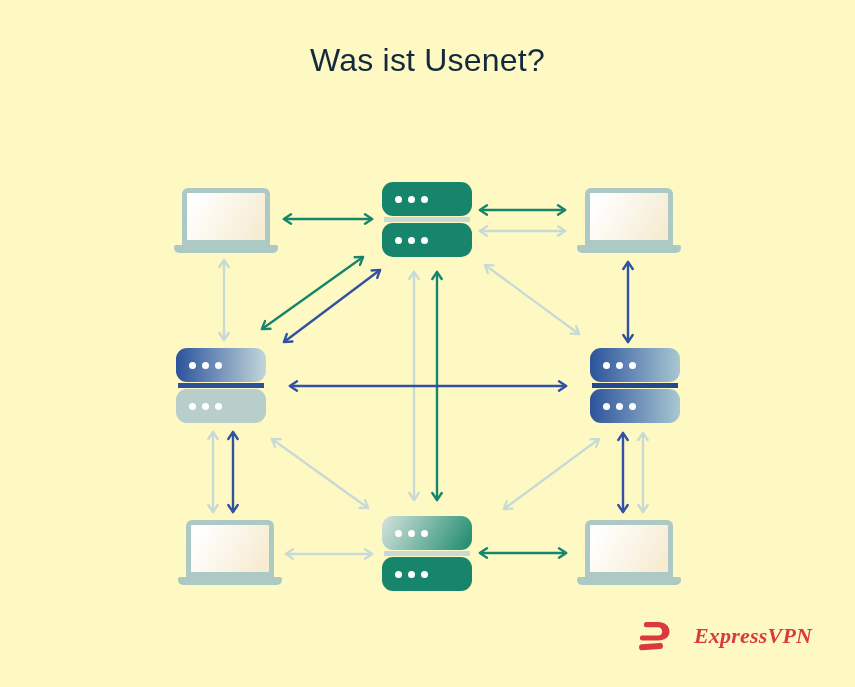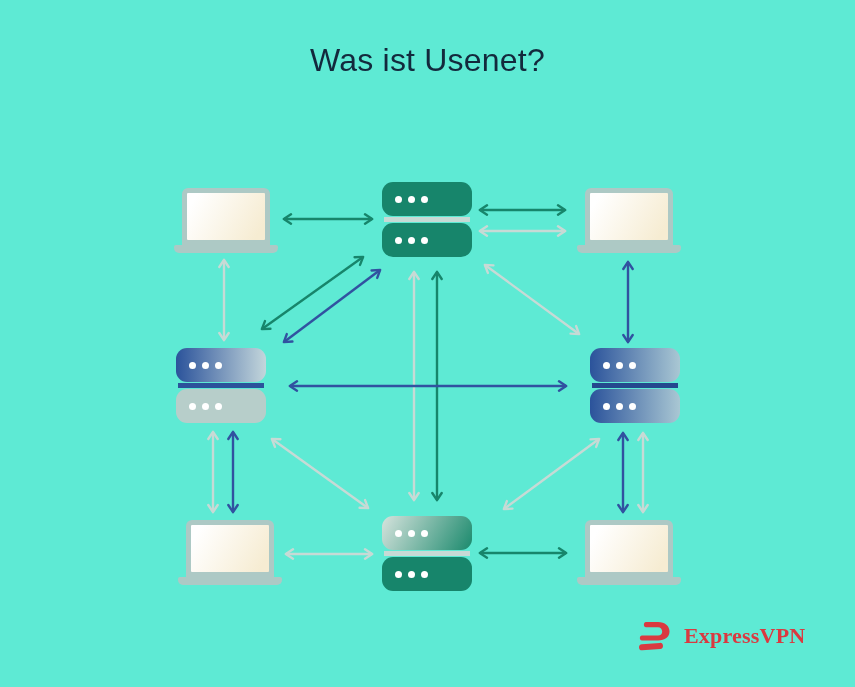--- a/index.html
+++ b/index.html
@@ -1,17 +1,17 @@
 <!DOCTYPE html>
 <html><head>
 <meta charset="utf-8">
 <style>
   html,body { margin:0; padding:0; background:#ffffff; }
   .canvas {
-    position:relative; width:855px; height:687px; background:#5eead4;
+    position:relative; width:855px; height:687px; background:#fef9c3;
     font-family:"Liberation Sans", sans-serif; overflow:hidden;
   }
   .title {
     position:absolute; top:42px; left:0; width:100%; text-align:center;
     font-size:32px; font-weight:500; color:#13293D; letter-spacing:0.2px;
   }
   .subtitle {
     position:absolute; top:94px; left:0; width:100%; text-align:center;
     font-size:20px; font-weight:400; color:#13293D; line-height:27px;
   }
@@ -59,21 +59,21 @@
   .server.v-blue .u1, .server.v-blue .u2 { background:linear-gradient(90deg,#2B539B,#A9C7D3); }
   .server.v-blue .srv-divider { background:#24498E; }
 
   .server.v-pale-green .u1 { background:linear-gradient(120deg,#D6E3DD,#1B8A6D); }
   .server.v-pale-green .srv-divider { background:#C7DAD5; }
   .server.v-pale-green .u2 { background:#17856B; }
 
   
   .logo {
     position:absolute; left:634px; top:616px; height:40px;
-    display:flex; align-items:center; gap:12px;
+    display:flex; align-items:center; gap:22px;font-style:italic;
   }
   .logo-text {
     font-family:"Liberation Serif", serif; font-weight:600;
     font-size:22px; color:#DA3940; letter-spacing:0.2px;
   }
 </style>
 </head>
 <body>
 
 <div class="canvas">

